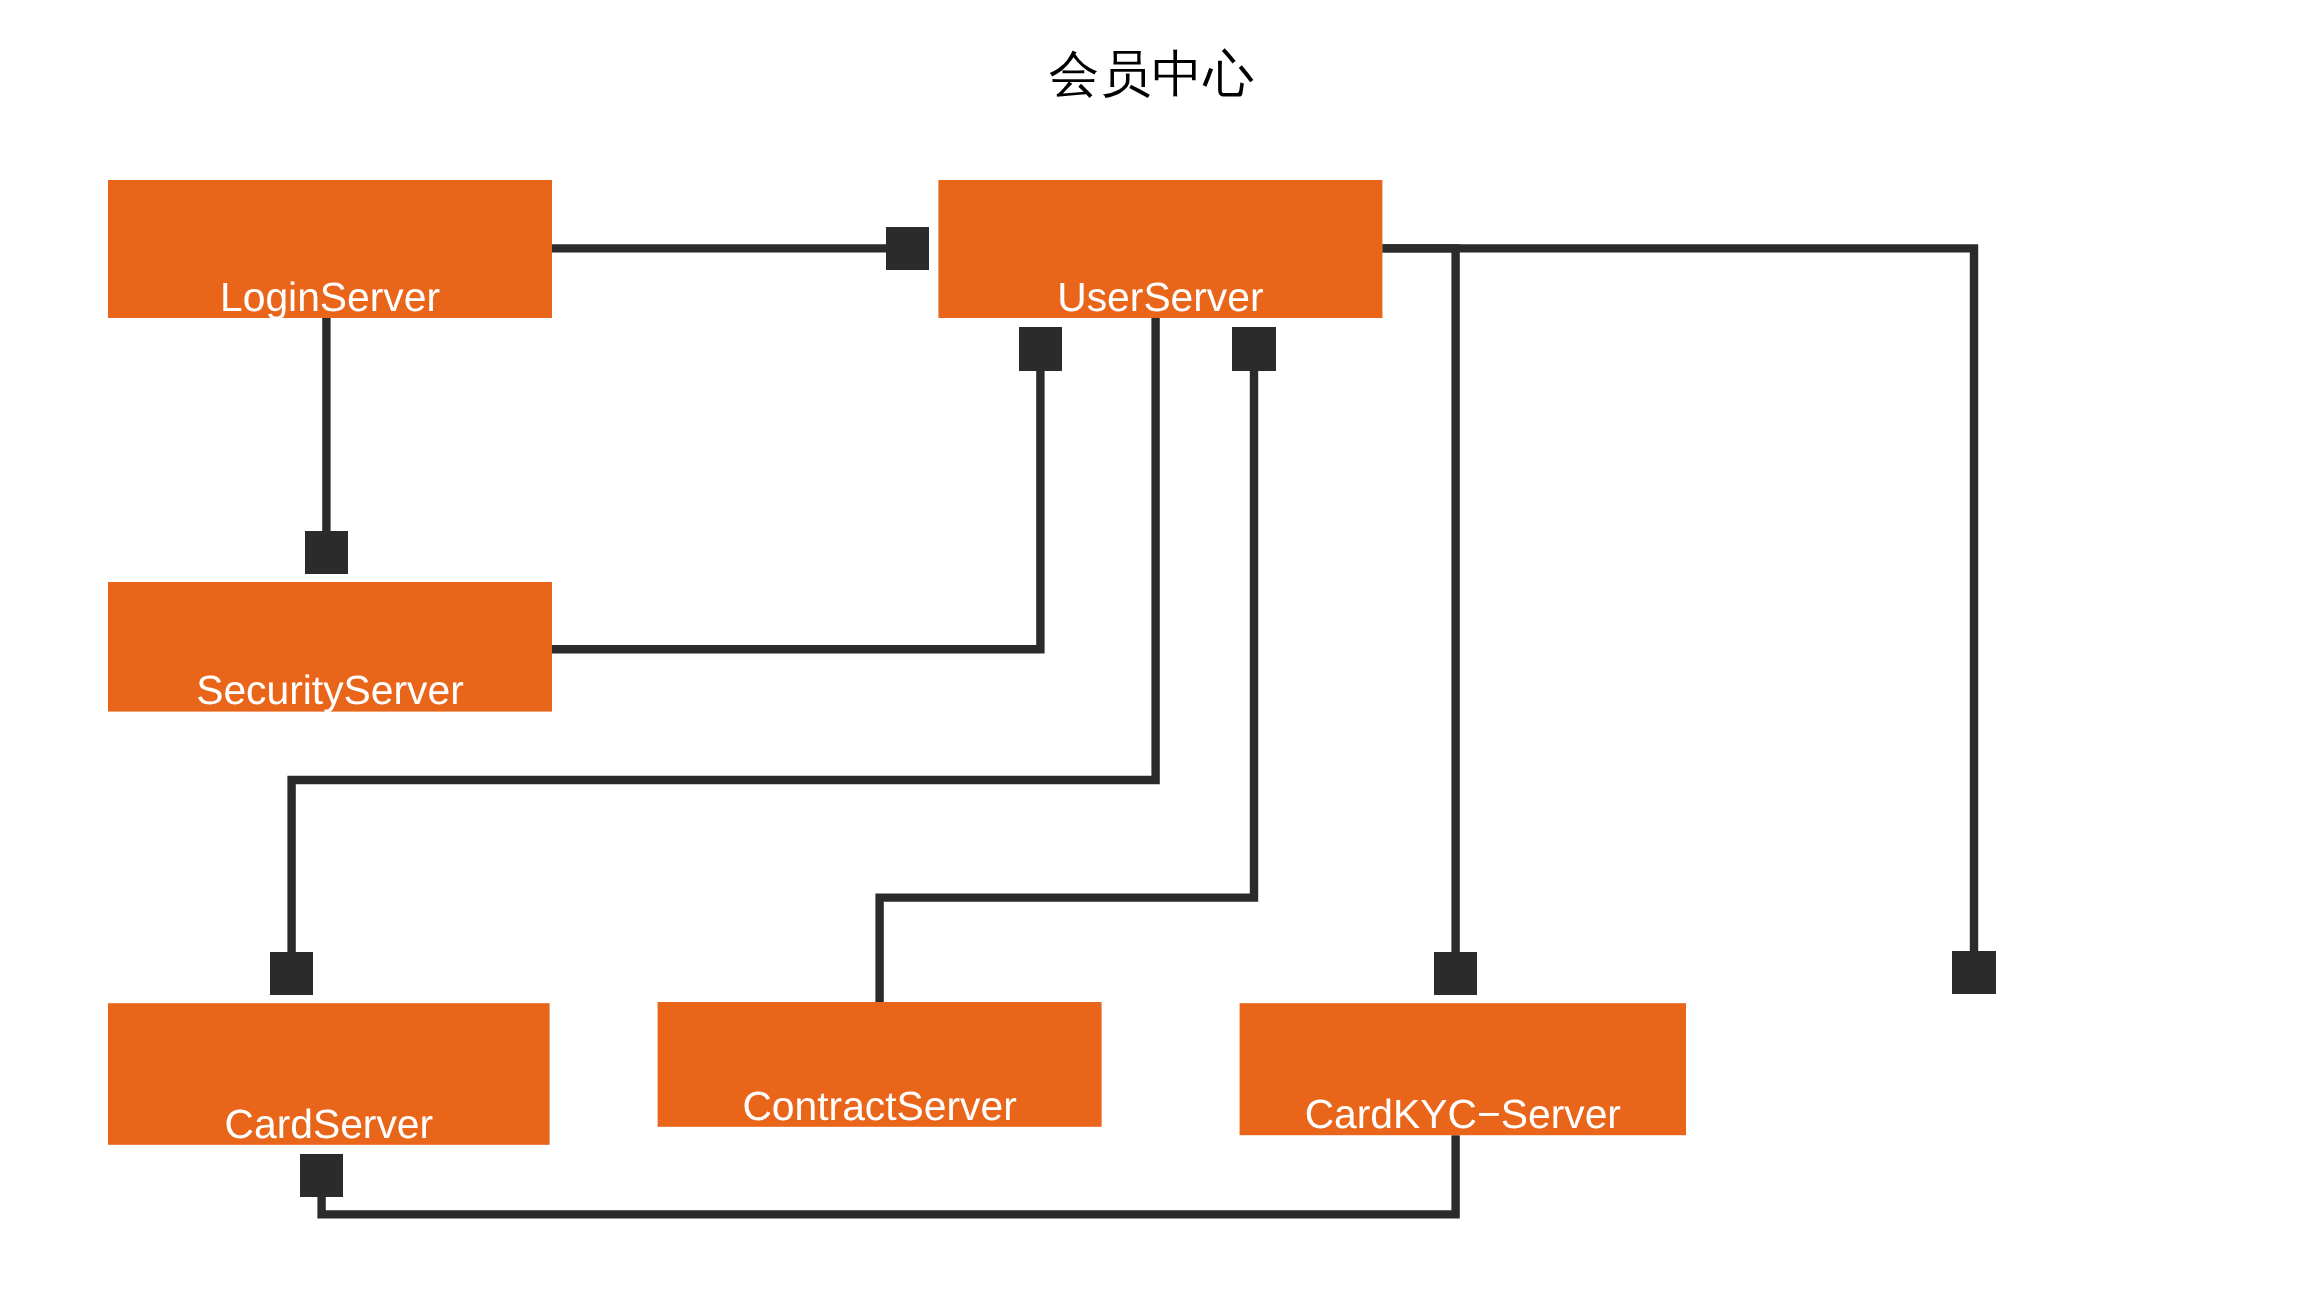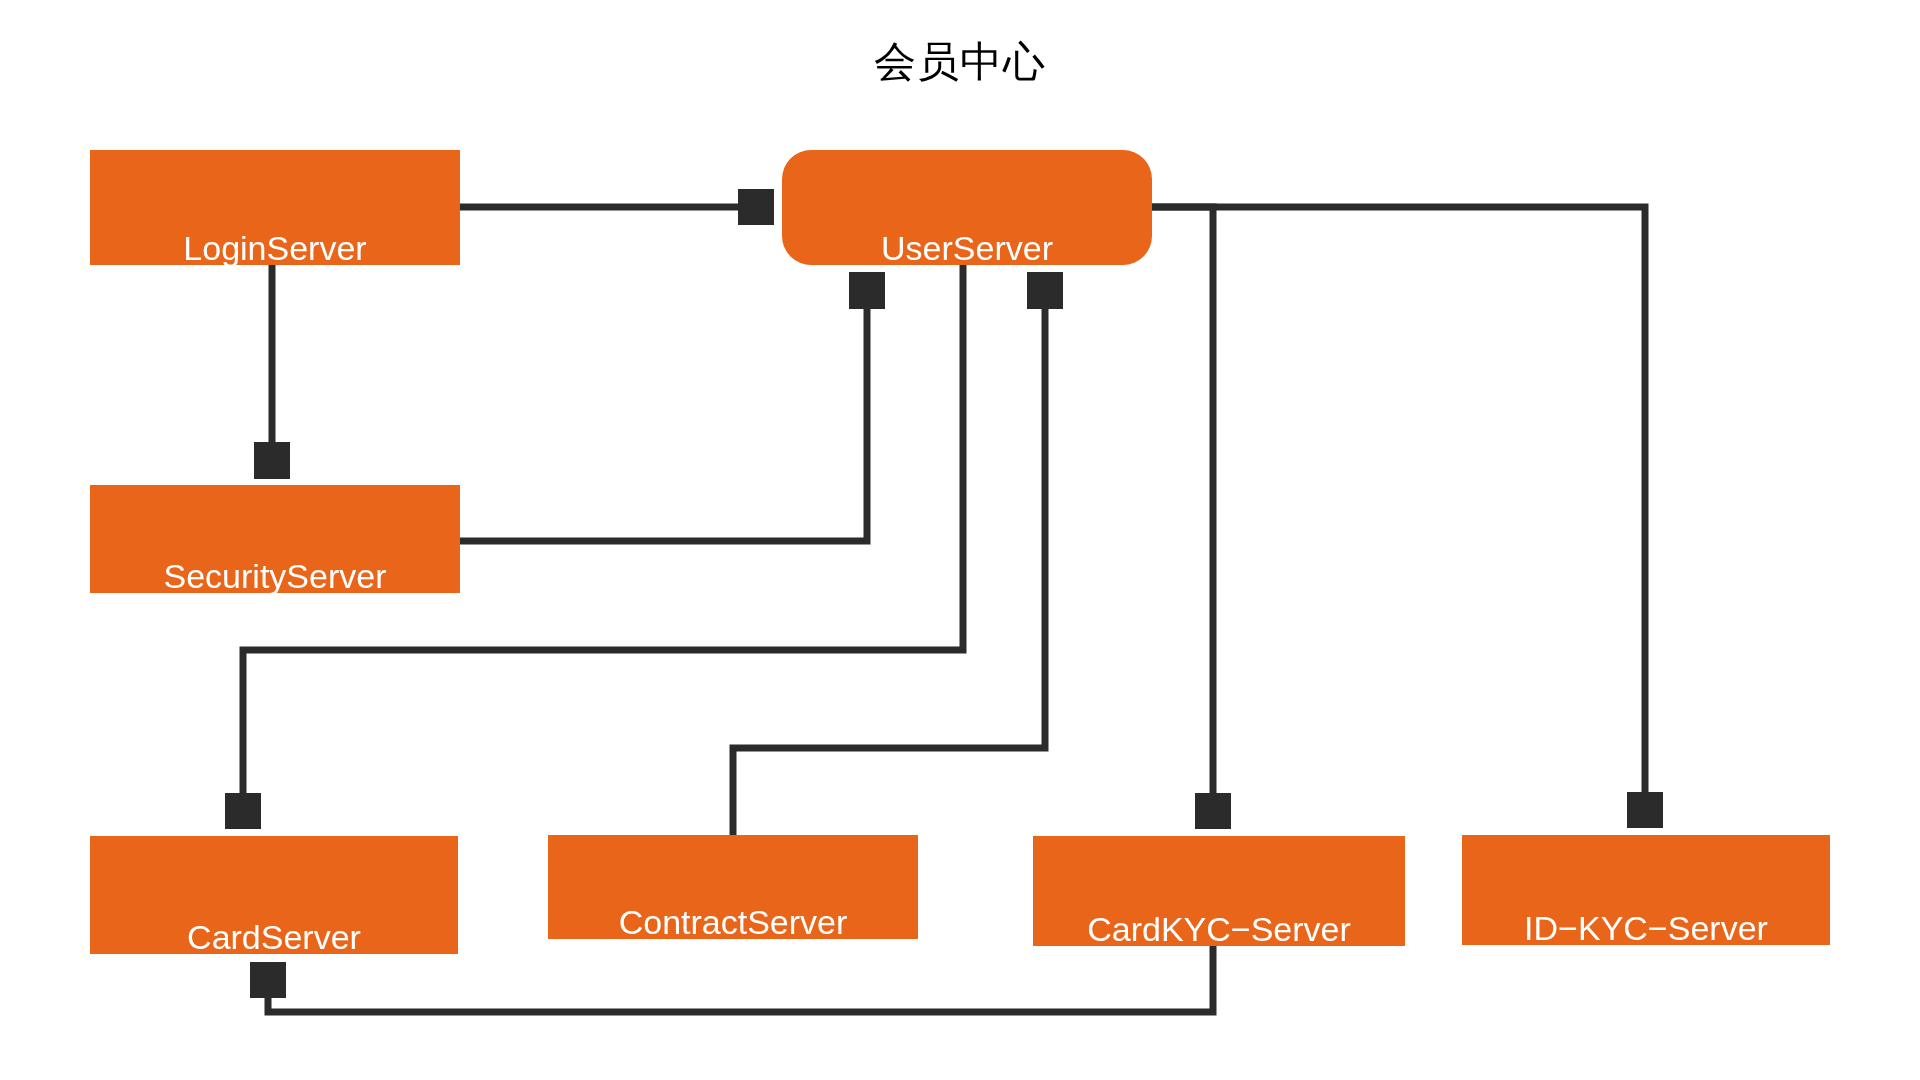--- a/index.html
+++ b/index.html
@@ -87,37 +87,34 @@
 
     <path d="M 1152,207 L 1645,207 L 1645,818" marker-end="url(#arrowhead)"></path>
 
     <path d="M 1213,946 L 1213,1012 L 268,1012 L 268,972" marker-end="url(#arrowhead)"></path>
   </svg>
 
   <div class="node" style="left:90px; top:150px; width:370px; height:115px; background:#E8651A;">
     <span class="node-label">LoginServer</span>
   </div>
 
-  <div class="node" style="left:782px; top:150px; width:370px; height:115px; background:#E8651A;border-radius:29px;">
+  <div class="node" style="left:782px; top:150px; width:370px; height:115px; background:#E8651A;">
     <span class="node-label">UserServer</span>
   </div>
 
   <div class="node" style="left:90px; top:485px; width:370px; height:108px; background:#E8651A;">
     <span class="node-label">SecurityServer</span>
   </div>
 
   <div class="node" style="left:90px; top:836px; width:368px; height:118px; background:#E8651A;">
     <span class="node-label">CardServer</span>
   </div>
 
   <div class="node" style="left:548px; top:835px; width:370px; height:104px; background:#E8651A;">
     <span class="node-label">ContractServer</span>
   </div>
 
   <div class="node" style="left:1033px; top:836px; width:372px; height:110px; background:#E8651A;">
     <span class="node-label">CardKYC−Server</span>
   </div>
 
-  <div class="node" style="left:1462px; top:835px; width:368px; height:110px; background:#E8651A;">
-    <span class="node-label">ID−KYC−Server</span>
-  </div>
 
 </div>
 
 </body></html>

